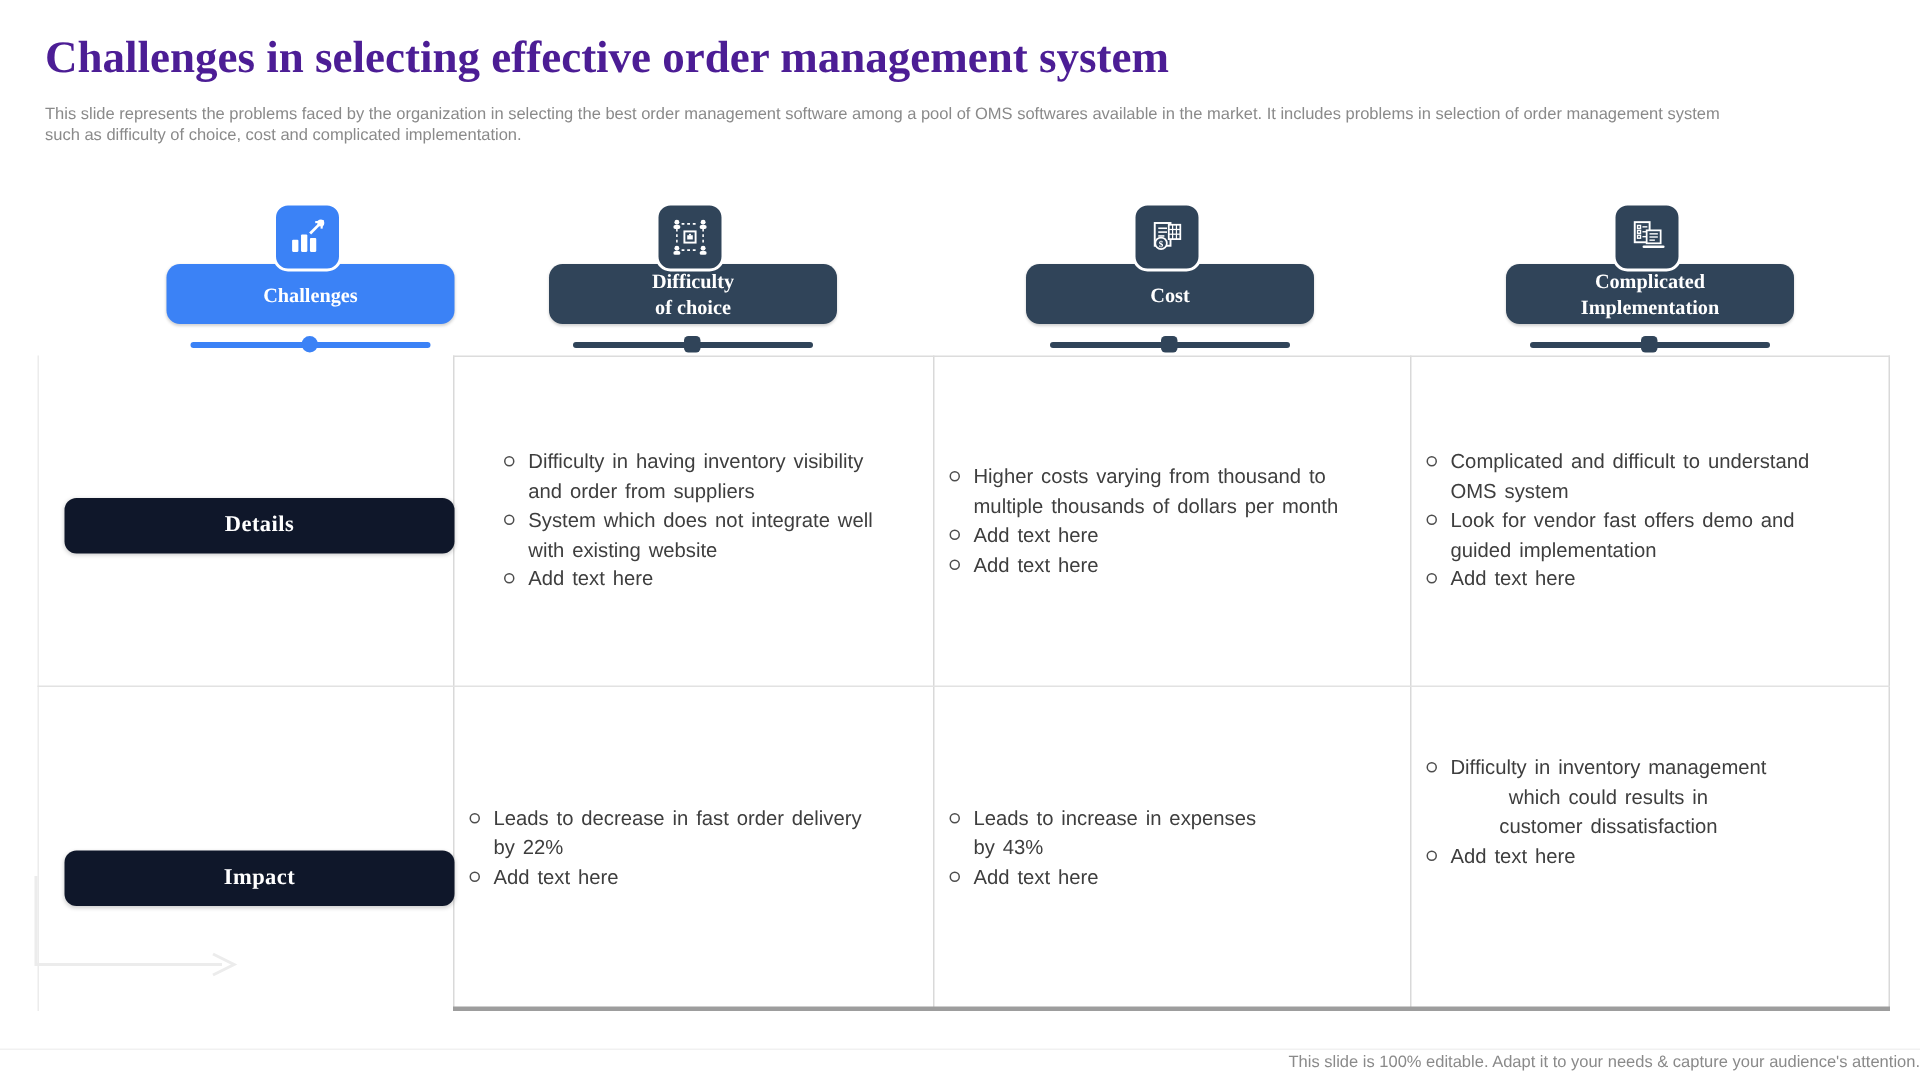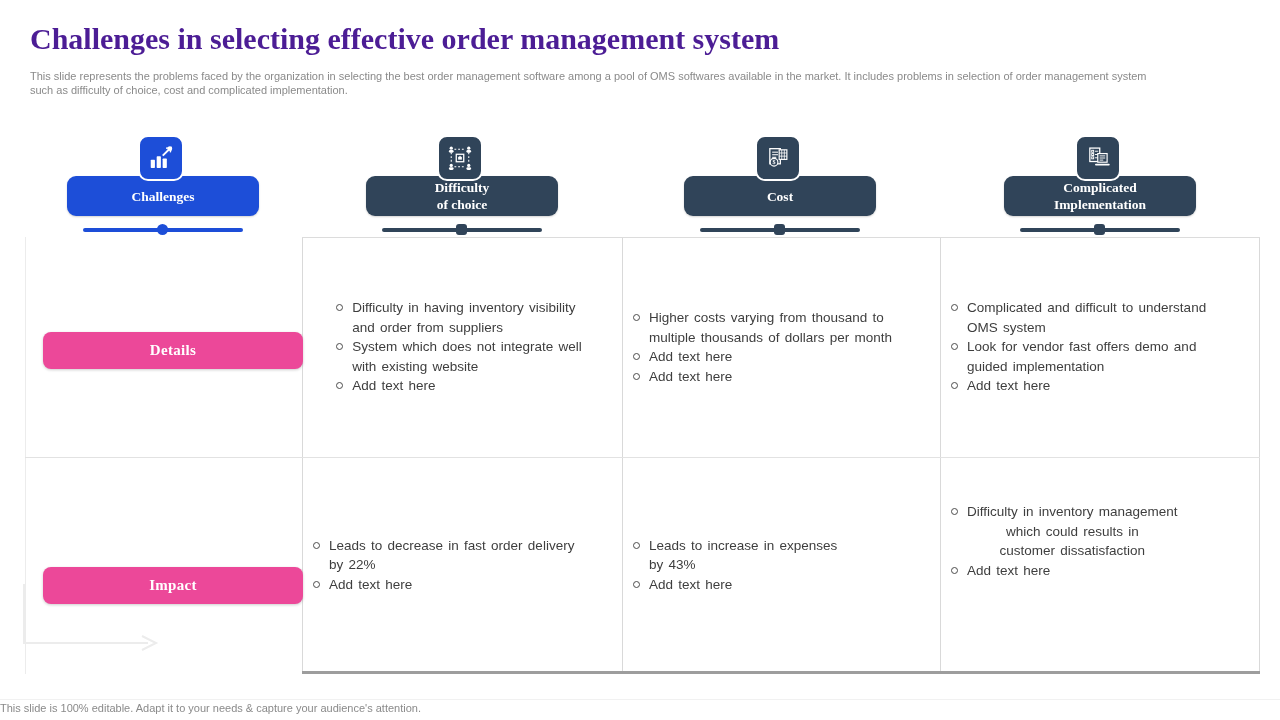--- a/index.html
+++ b/index.html
@@ -21,47 +21,47 @@
   .head-btn{position:absolute;left:0;top:41px;width:192px;height:40px;border-radius:9px;
             display:flex;align-items:center;justify-content:center;text-align:center;
             color:#ffffff;font-family:"Liberation Serif","DejaVu Serif",serif;
             font-weight:700;font-size:13.5px;line-height:17px;z-index:1;
             white-space:pre-line;box-shadow:0 1px 2px rgba(0,0,0,.18);}
   .slider{position:absolute;left:16px;top:89px;width:160px;height:12px;}
   .slider .line{position:absolute;left:0;top:4px;width:160px;height:3.5px;border-radius:2px;}
   .slider .knob{position:absolute;left:74px;top:0;width:11px;height:11px;}
   .knob-round{border-radius:50%;}
   .knob-square{border-radius:3px;}
-  .orange-bg{background:#1d4ed8;}
+  .orange-bg{background:#3b82f6;margin-left:44px;}
   .navy-bg{background:#304459;}
 
   
   .vline{width:1px;background:#d9d9d9;}
   .hline{height:1px;background:#dcdcdc;}
   .faint{background:#ececec;}
   .bottom-bar{background:#9d9d9d;}
 
   
-  .row-btn{width:260px;height:37px;border-radius:8px;background:#ec4899;
+  .row-btn{width:260px;height:37px;border-radius:8px;background:#0f172a;
            display:flex;align-items:center;justify-content:center;color:#fff;
            font-family:"Liberation Serif","DejaVu Serif",serif;font-weight:700;
            font-size:15px;letter-spacing:.3px;box-shadow:0 1px 3px rgba(0,0,0,.2);}
 
   
   .cell{display:flex;flex-direction:column;justify-content:center;
         padding:0 16px 0 10px;box-sizing:border-box;}
   .cell ul{list-style:none;margin:0;padding:0;}
   .cell li{display:flex;align-items:flex-start;column-gap:9px;}
   .bullet{flex:0 0 auto;width:7px;height:7px;border:1.4px solid #4d4d4d;border-radius:50%;
           margin-top:6px;box-sizing:border-box;}
   .cell .txt{font-size:13.5px;line-height:19.5px;color:#3e3e3e;word-spacing:1.5px;
              white-space:pre-line;}
 
   .footer-line{left:0;top:699px;width:1280px;height:1px;background:#f1f1f1;}
-  .footer{left:0;top:702px;width:1280px;text-align:left;font-size:11px;color:#8a8a8a;}
+  .footer{left:0;top:702px;width:1280px;text-align:right;font-size:11px;color:#8a8a8a;}
 
   svg{display:block;}
 </style>
 </head>
 <body>
 
 <div class="slide">
 
   <div class="abs title">Challenges in selecting effective order management system</div>
   <div class="abs subtitle">This slide represents the problems faced by the organization in selecting the best order management software among a pool of OMS softwares available in the market. It includes problems in selection of order management system

